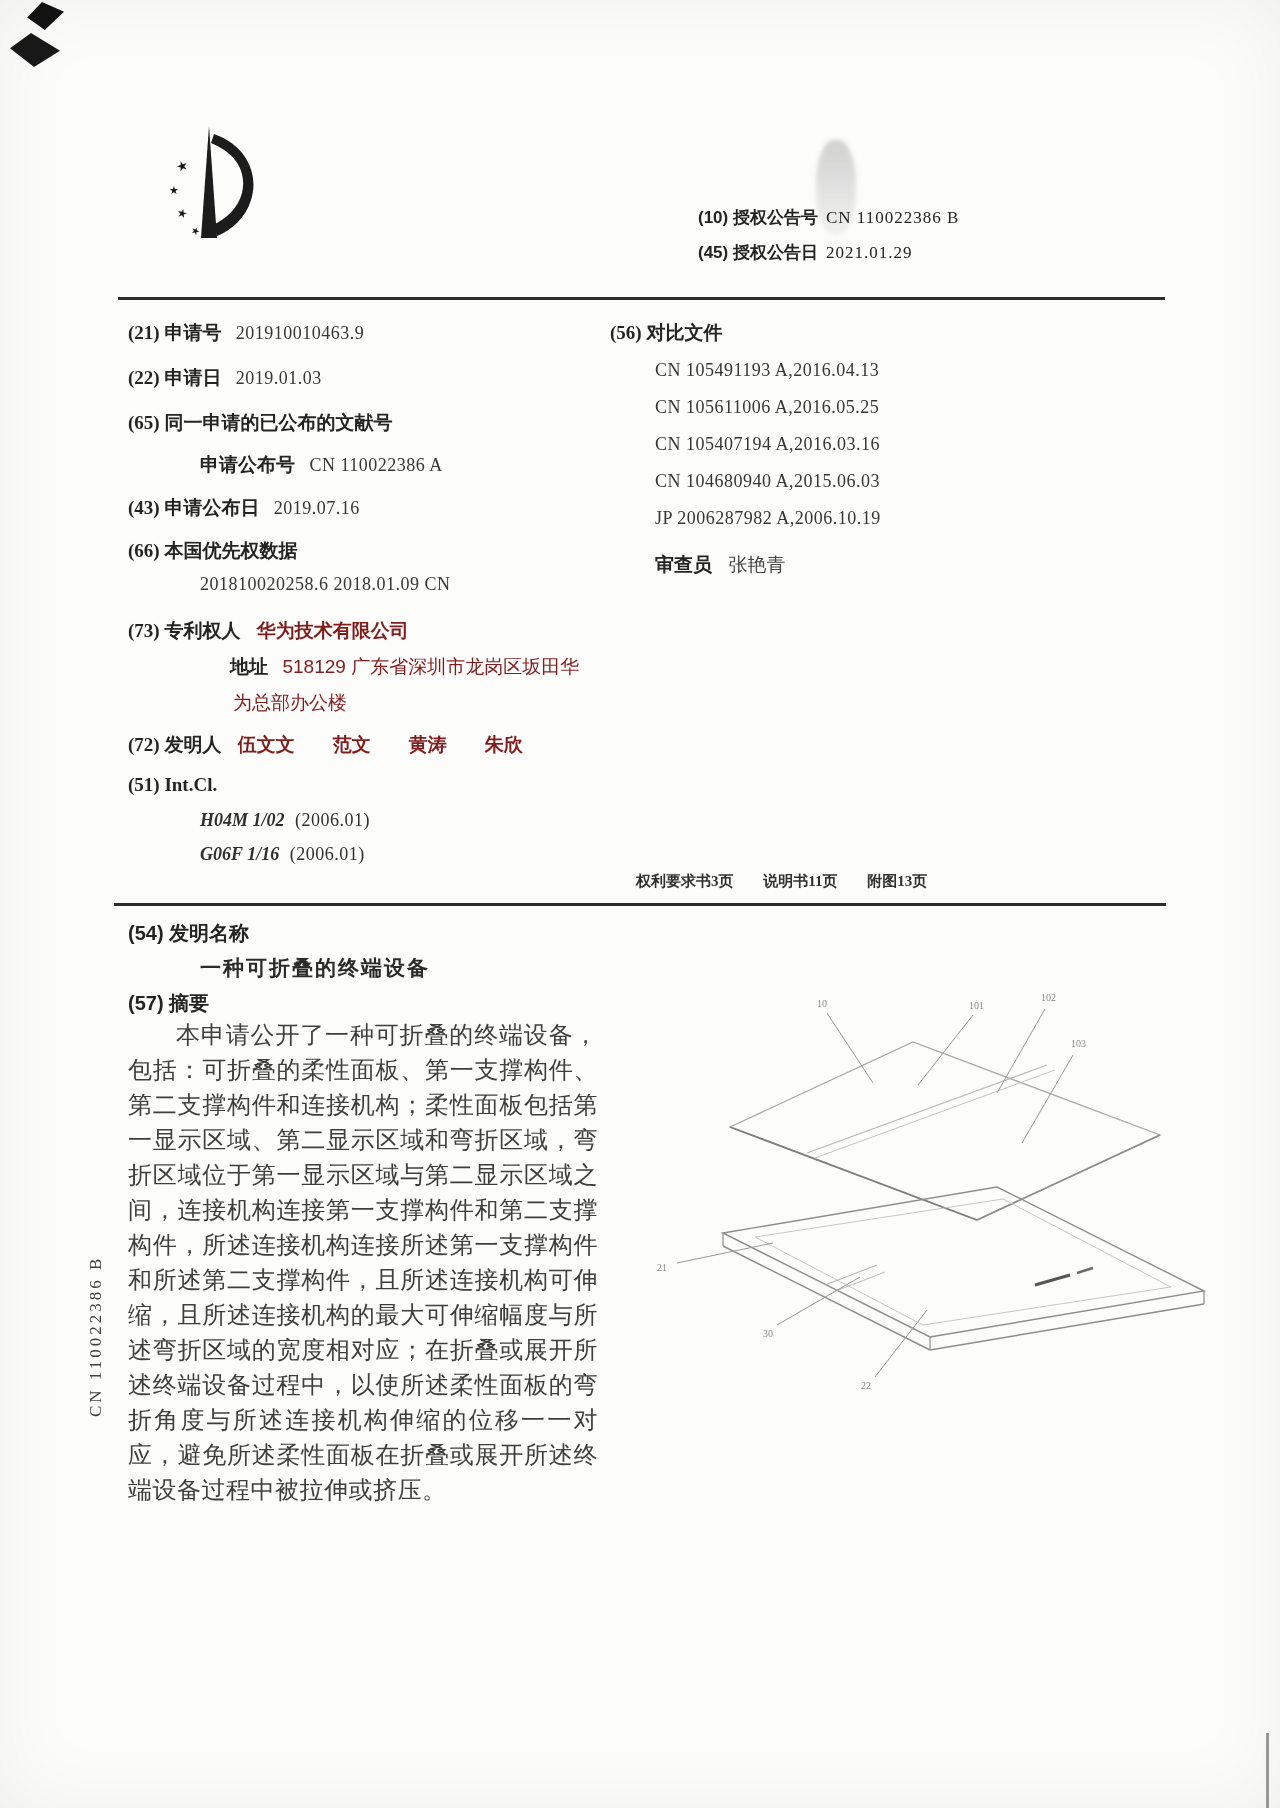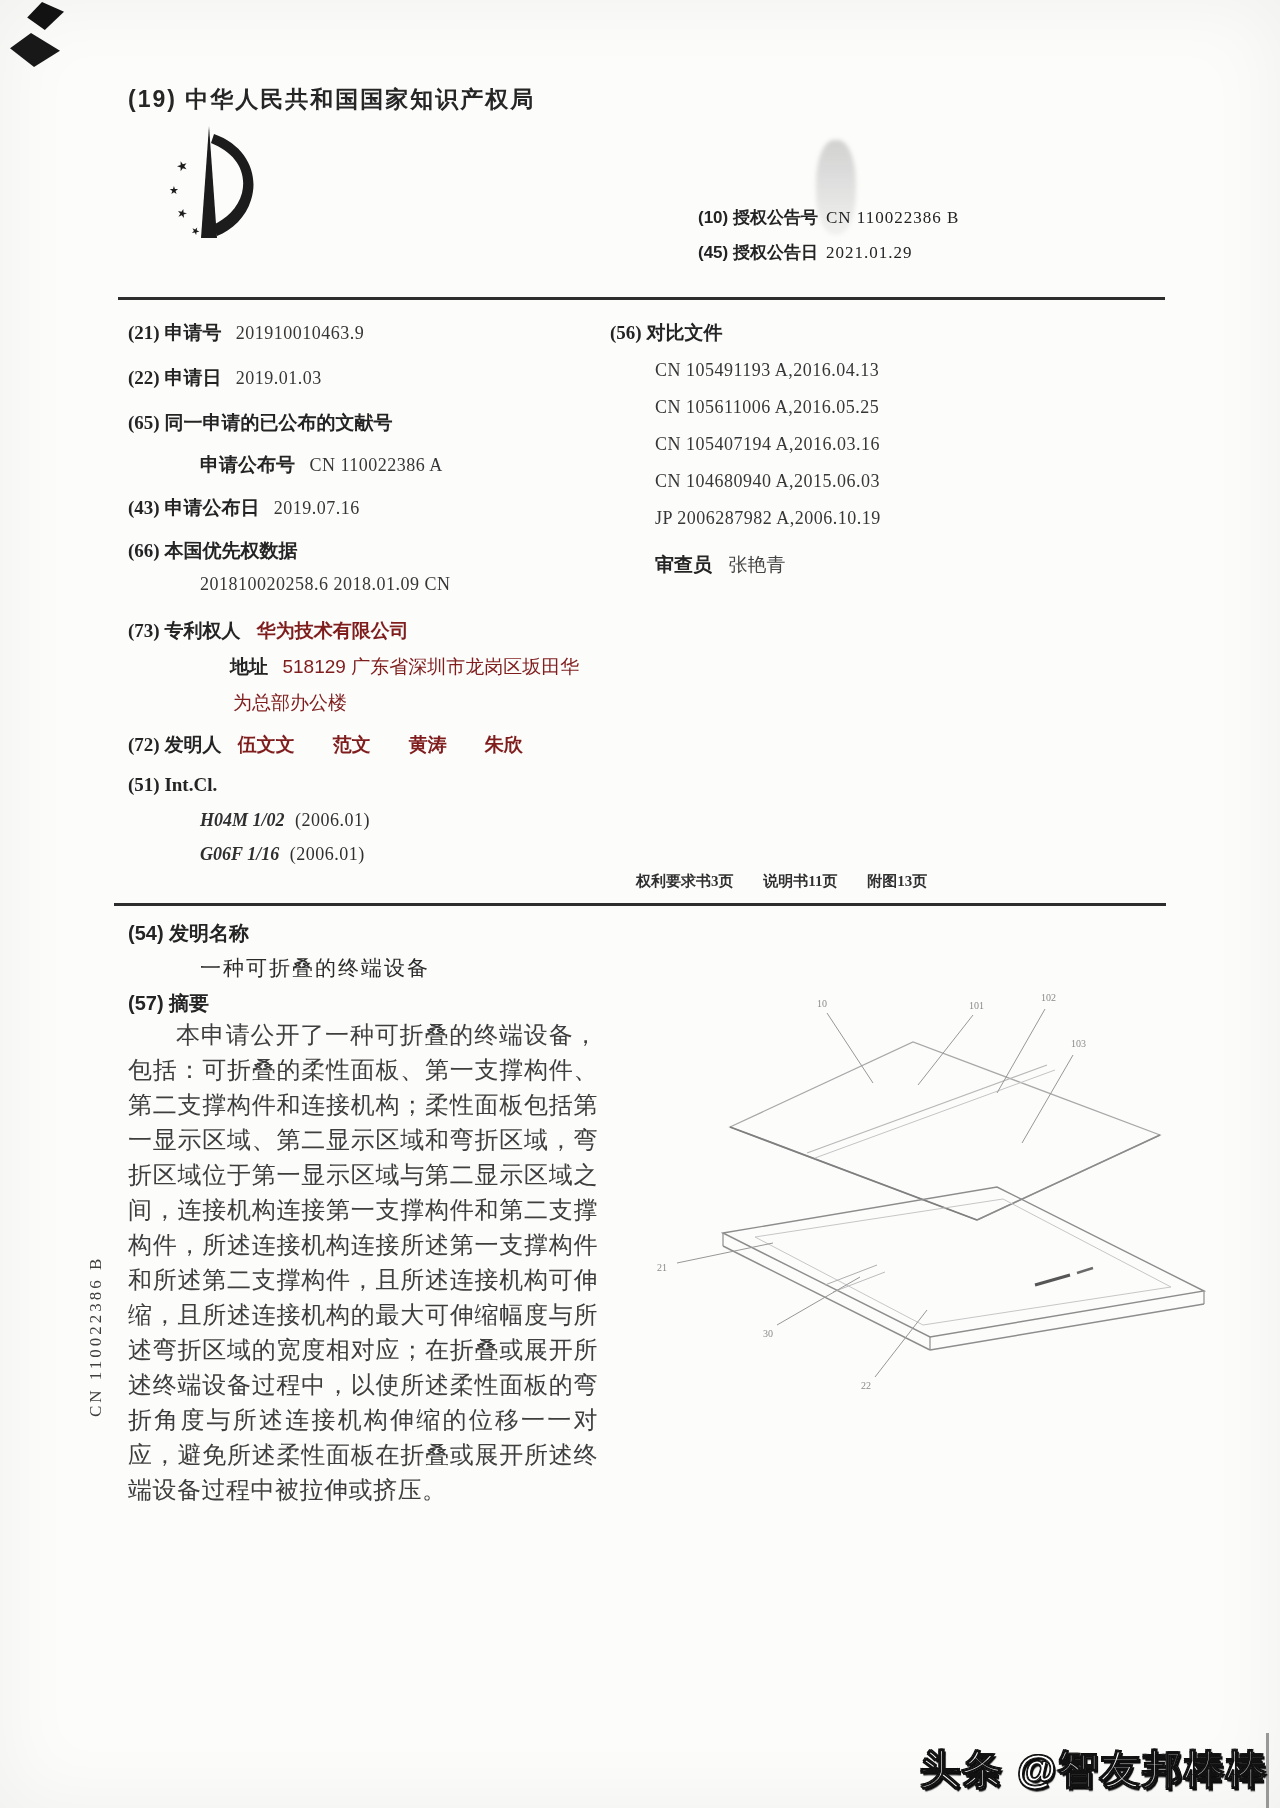--- a/index.html
+++ b/index.html
@@ -38,21 +38,21 @@
   .indent2 { left:105px; }
   .ref-item { left:45px; }
   .intcl-class { font-style:italic; font-weight:700; font-family:"Liberation Serif",serif; font-size:18px; color:#2f2f2f; }
   .intcl-ver { font-style:normal; font-weight:400; margin-left:6px; }
 
   .pages-line { left:610px; top:872px; width:452px; text-align:left; font-size:15px; color:#303030; font-family:Liberation Serif, serif; font-weight:600; }
   .pages-line span { margin-left:26px; }
 
   .sec-label { font-family:"Liberation Sans",sans-serif; font-weight:700; font-size:20px; color:#242424; }
   #sec54 { left:128px; top:920px; }
-  #invention-title { left:200px; top:954px; font-size:21px; font-weight:400; letter-spacing:2px; color:#2b2b2b; font-family:"Liberation Sans",sans-serif; }
+  #invention-title { left:200px; top:954px; font-size:21px; font-weight:700; letter-spacing:2px; color:#2b2b2b; font-family:"Liberation Sans",sans-serif; }
   #sec57 { left:128px; top:990px; }
   .abstract-text {
     left:128px; top:1018px; width:470px;
     font-family:"Liberation Serif",serif; font-size:24px; line-height:35px;
     text-align:justify; text-indent:2em; color:#3e3e3e; letter-spacing:0.5px;
   }
 
   .figure-wrap { left:615px; top:985px; width:600px; height:430px; }
   .fig-label { font-family:"Liberation Serif",serif; fill:#8a8a8a; font-size:10px; }
 
@@ -80,21 +80,20 @@
 </head>
 <body>
 
 <div class="page sans">
 
   <div class="abs mark1"></div>
   <div class="abs mark2"></div>
   <div class="abs smudge"></div>
   <div class="abs edge-tick"></div>
 
-  <div class="abs office-line">(19) 中华人民共和国国家知识产权局</div>
 
   <div class="abs" style="left:160px; top:126px; width:104px; height:118px;">
     <svg width="104" height="118" viewBox="0 0 104 118">
       <path d="M49 0 L57 112 L41 112 Z" fill="#1c1c1c"></path>
       <path d="M54 8 C 88 20 99 50 91 74 C 86 91 72 104 57 110 L 53 99 C 66 93 78 82 82 67 C 87 46 76 27 51 17 Z" fill="#1c1c1c"></path>
       <text x="18" y="46" font-size="13" fill="#1c1c1c" transform="rotate(-18 18 46)">★</text>
       <text x="9" y="68" font-size="11" fill="#1c1c1c">★</text>
       <text x="16" y="90" font-size="12" fill="#1c1c1c" transform="rotate(14 16 90)">★</text>
       <text x="30" y="106" font-size="10" fill="#1c1c1c" transform="rotate(26 30 106)">★</text>
     </svg>
@@ -230,15 +229,14 @@
       <text class="fig-label" x="426" y="16">102</text>
       <text class="fig-label" x="456" y="62">103</text>
       <text class="fig-label" x="42" y="286">21</text>
       <text class="fig-label" x="148" y="352">30</text>
       <text class="fig-label" x="246" y="404">22</text>
     </svg>
   </div>
 
   <div class="abs margin-note serif">CN 110022386 B</div>
 
-  <div class="abs watermark">头条 @智友邦棒棒</div>
 
 </div>
 
 </body></html>

